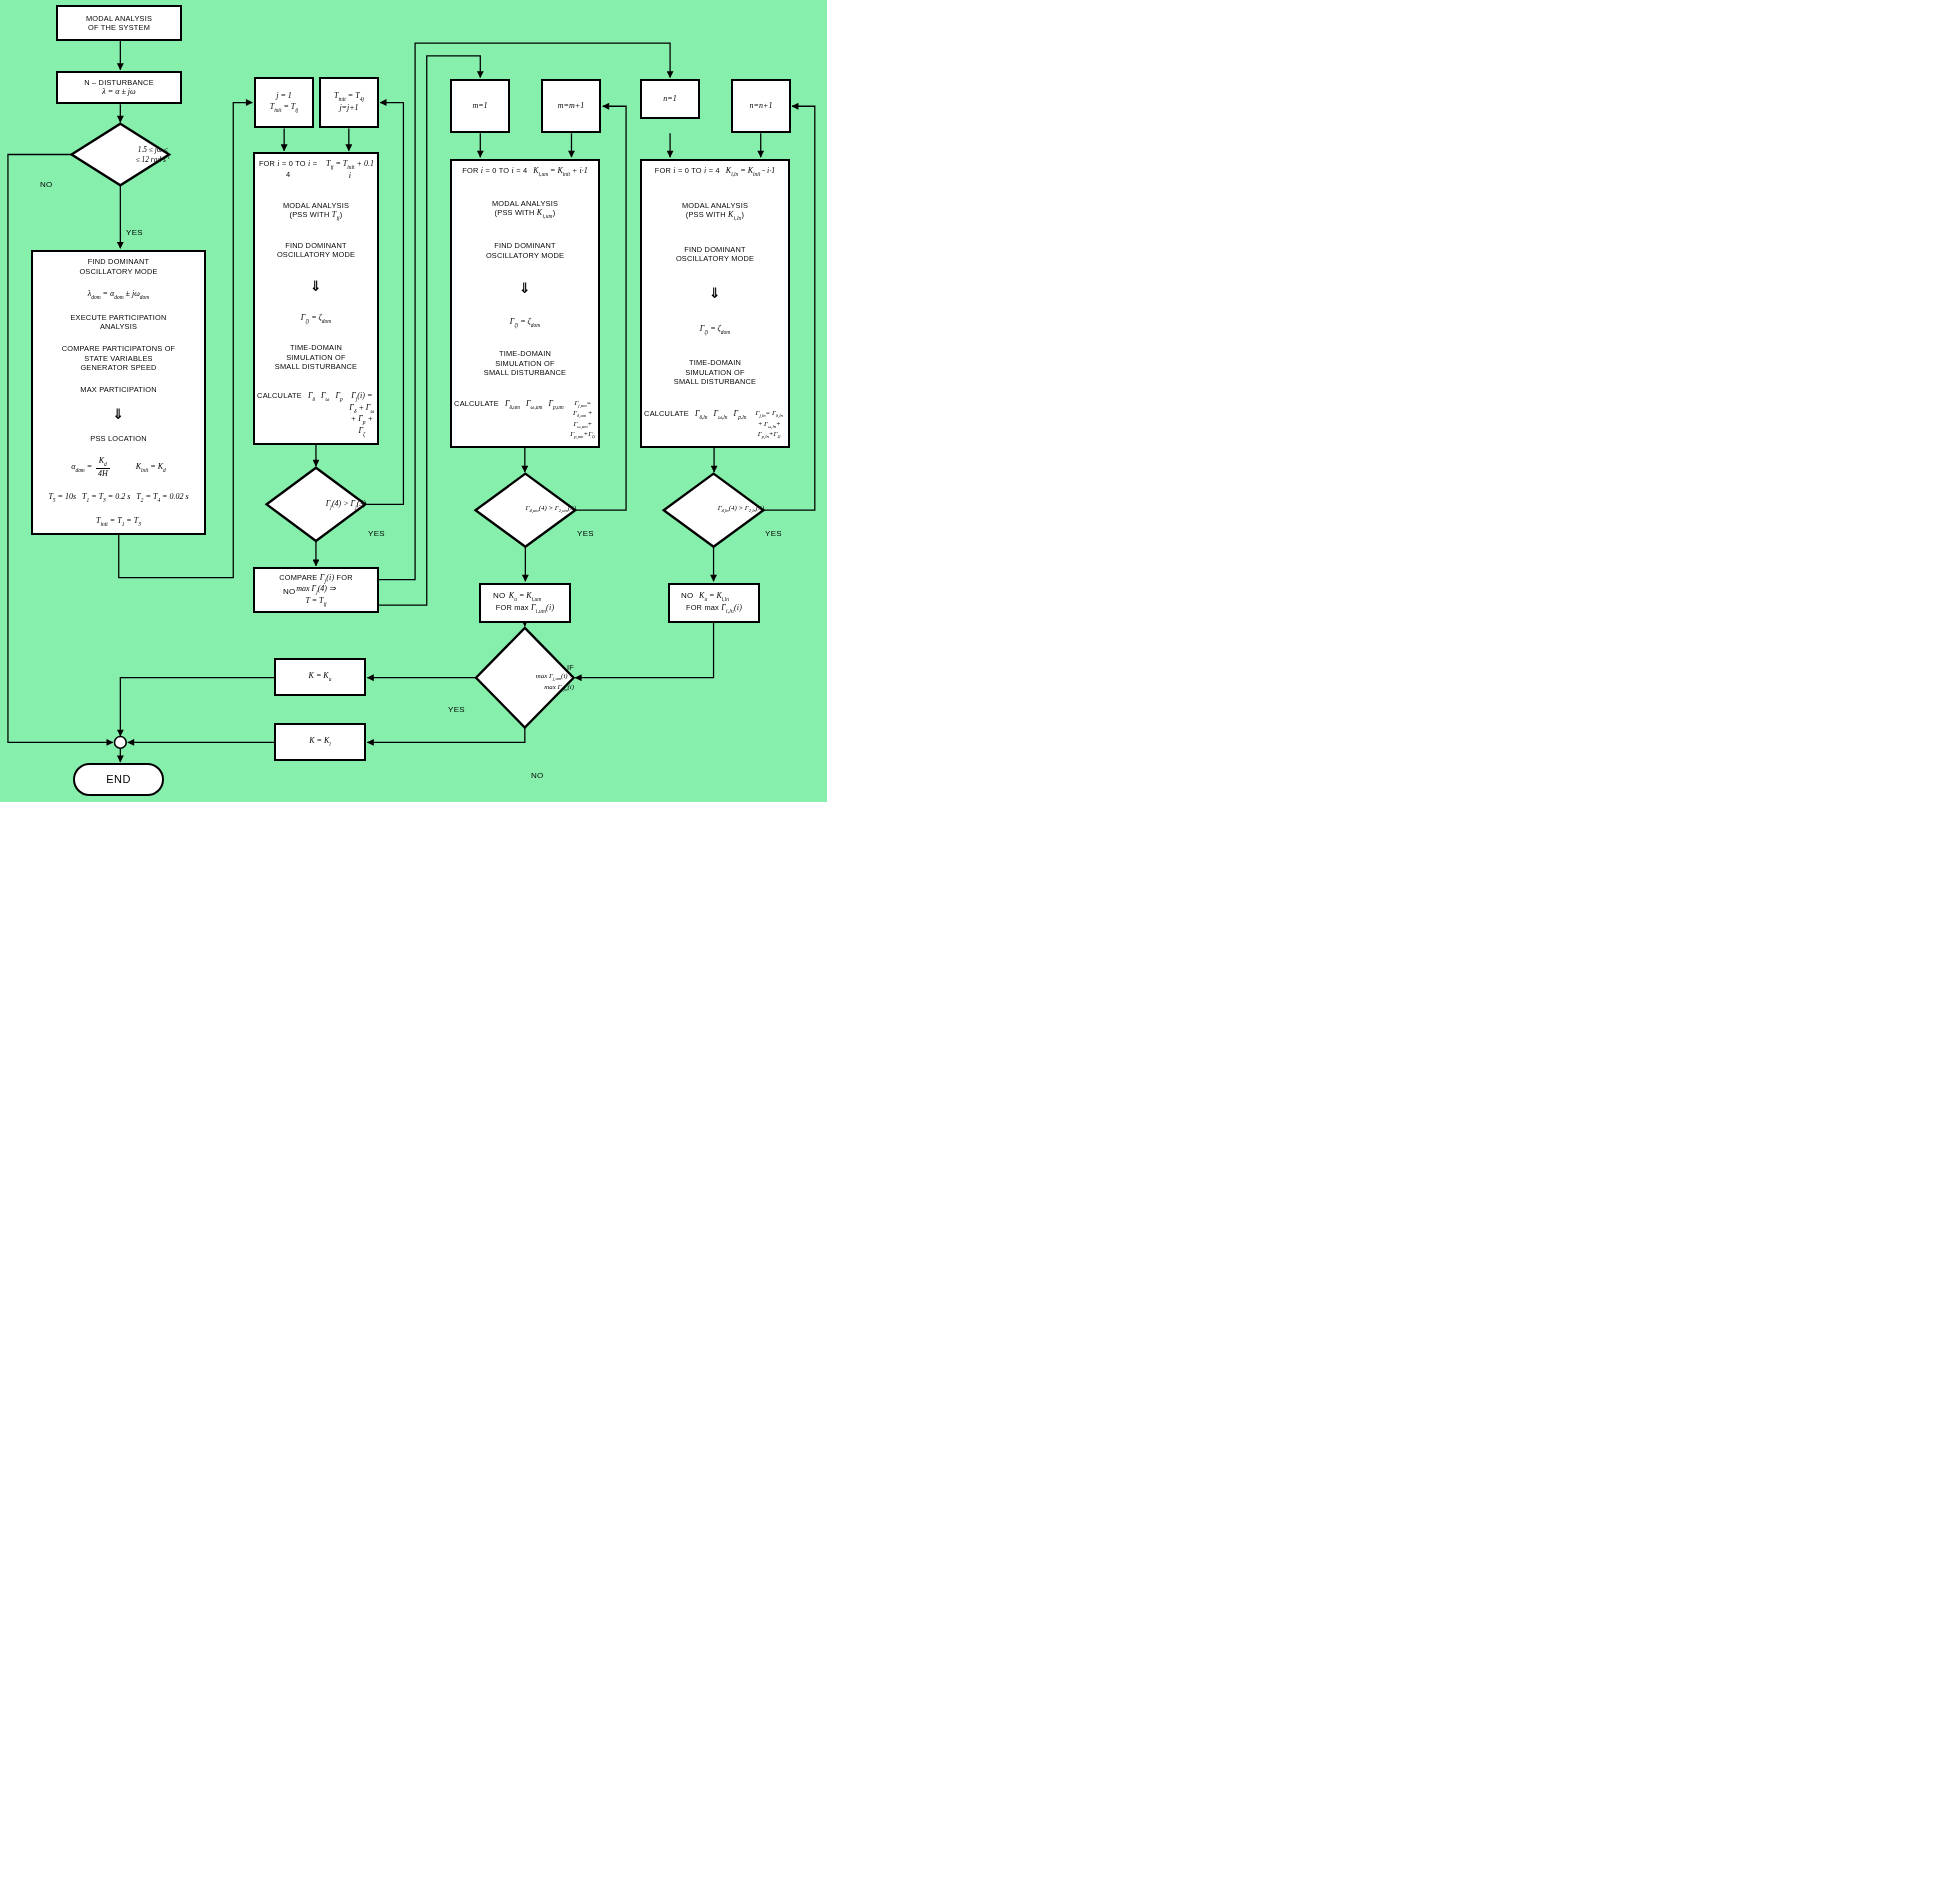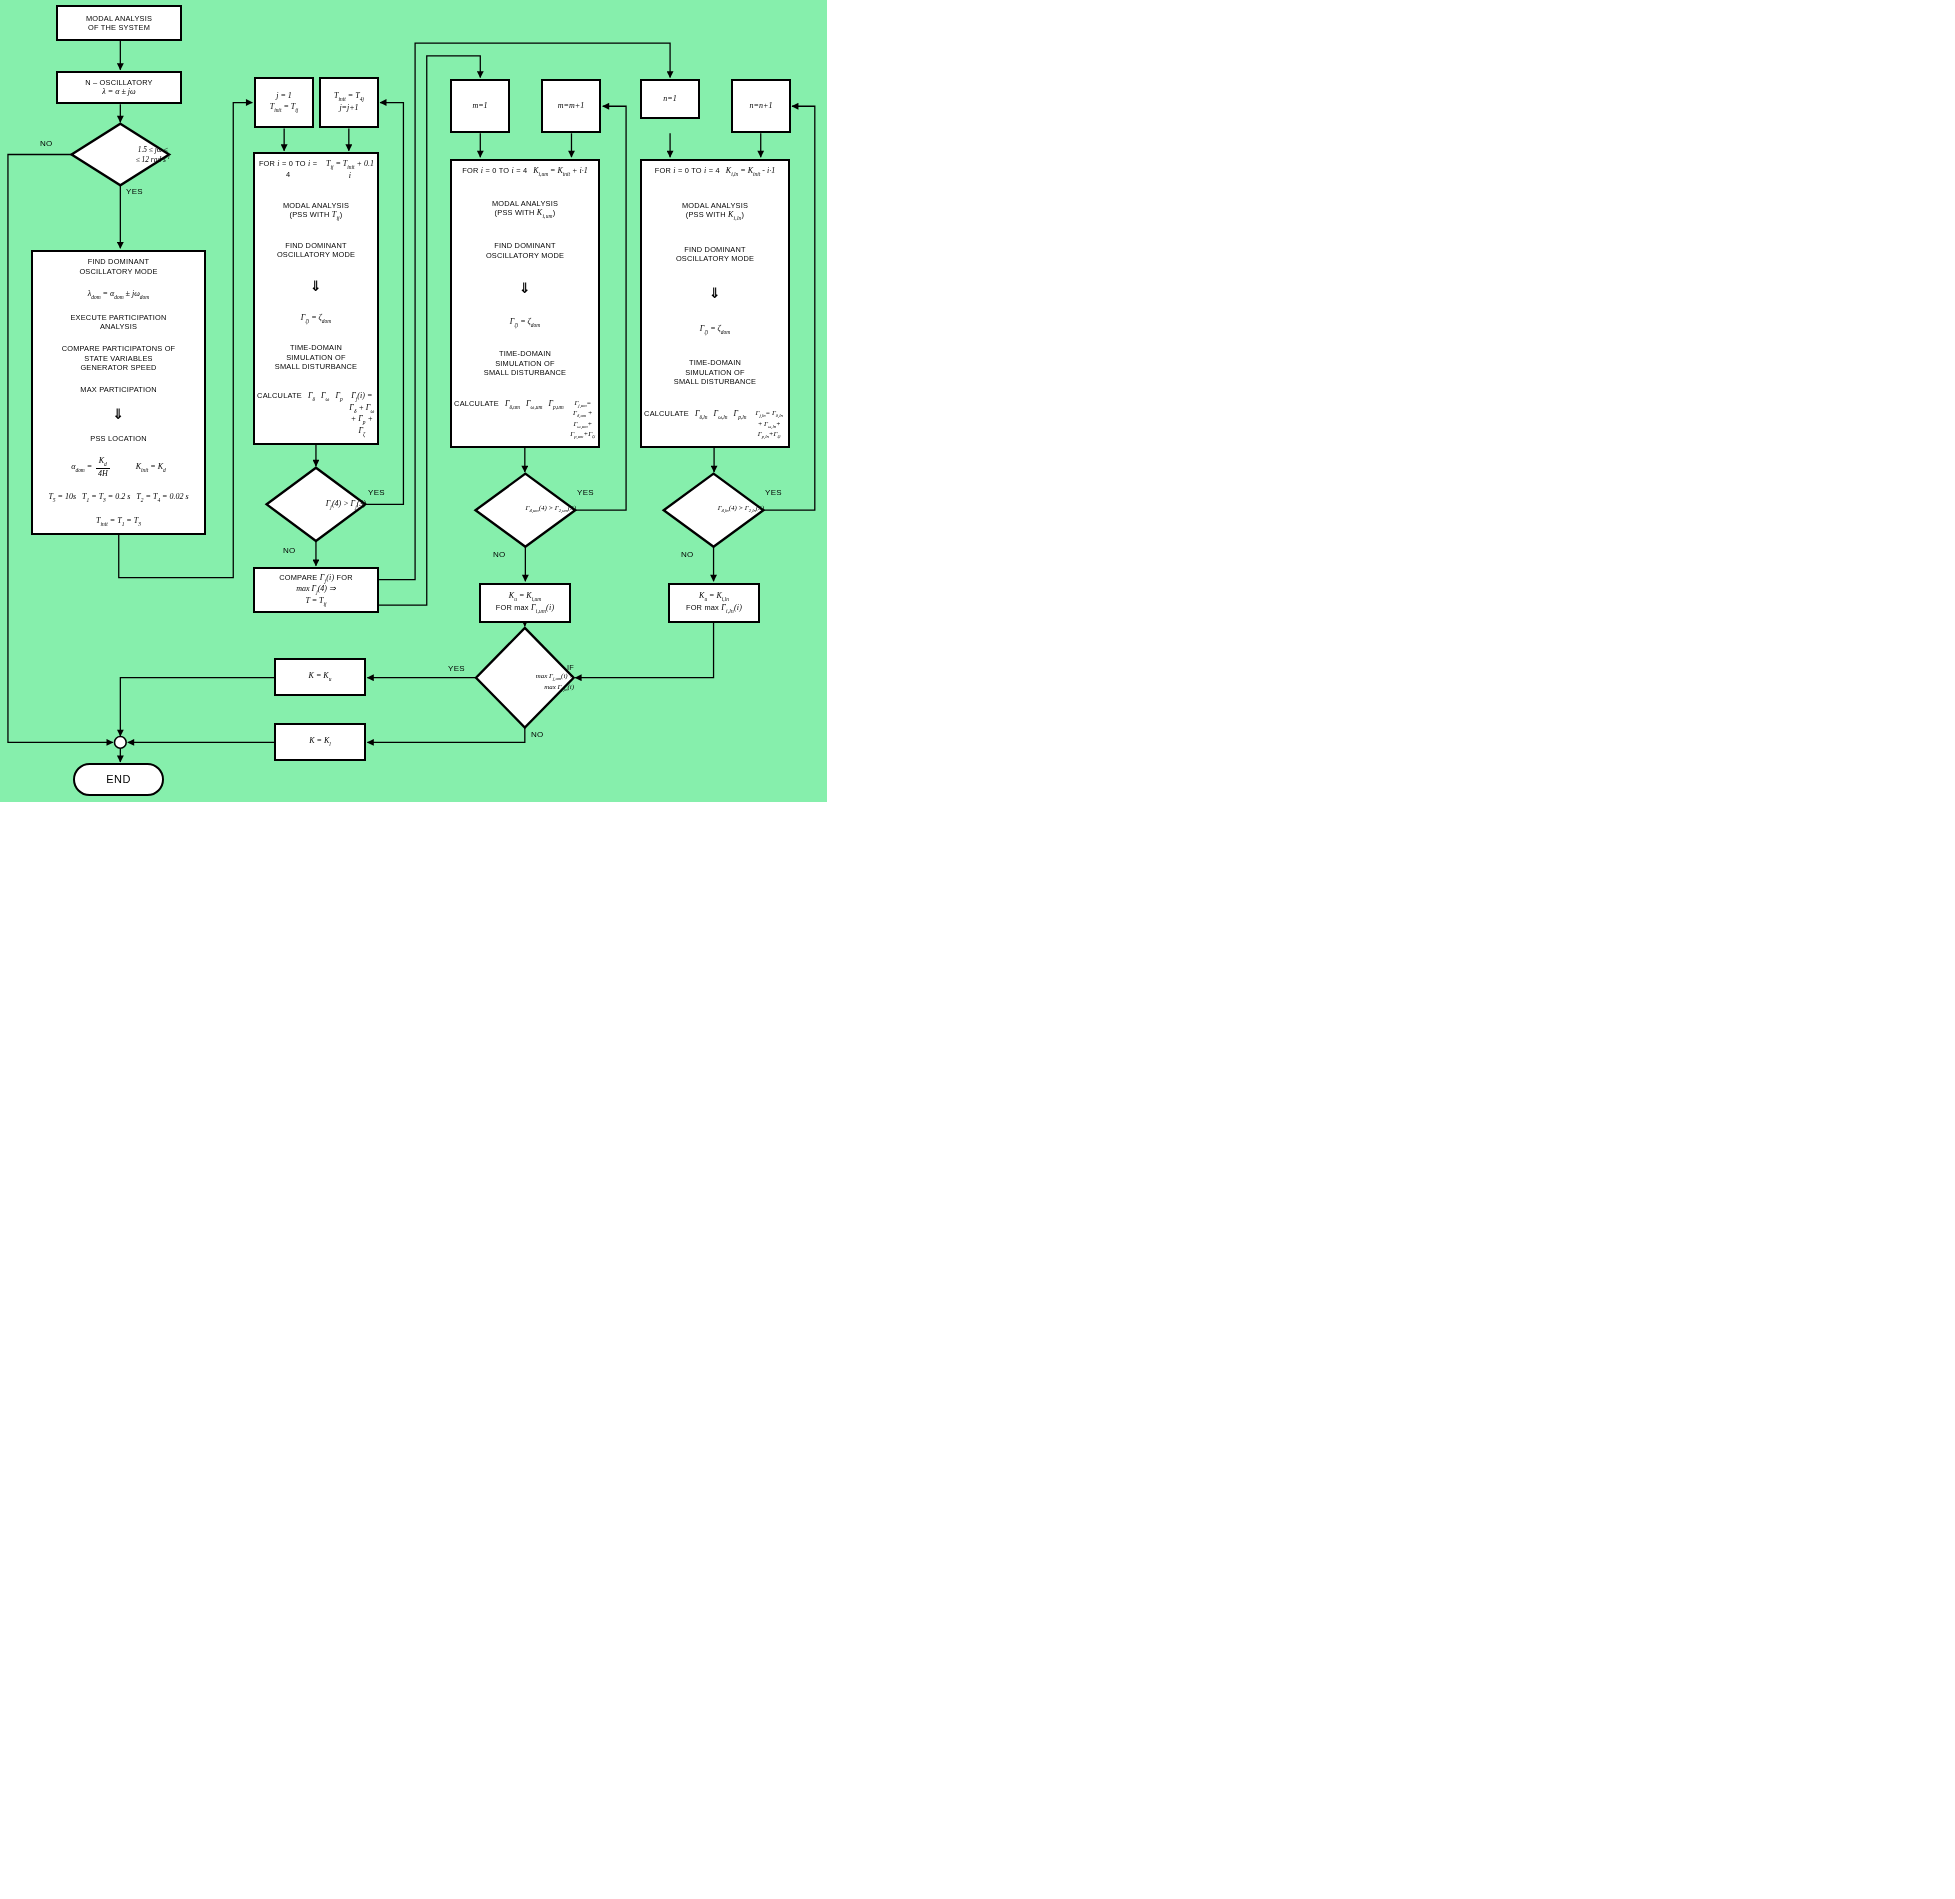--- a/index.html
+++ b/index.html
@@ -16,21 +16,21 @@
   .sm{font-size:6.9px;}
   .stack{display:flex;flex-direction:column;justify-content:space-between;align-items:center;
          width:100%;height:100%;padding:5.3px 2.1px;box-sizing:border-box;}
   .tight{display:flex;flex-direction:row;align-items:flex-start;gap:6px;}
   .dbl{font-family:"DejaVu Sans",sans-serif;font-size:14.3px;line-height:1;font-weight:bold;}
   .frac{display:inline-flex;flex-direction:column;vertical-align:middle;text-align:center;margin:0 1.6px;}
   .frac > span{display:block;padding:0 2.1px;}
   .frac > span:first-child{border-bottom:1.1px solid #000;}
   .overlay{position:absolute;display:flex;flex-direction:column;align-items:flex-end;
            justify-content:center;text-align:center;pointer-events:none;}
-  .edge-label{position:absolute;font-size:8px;letter-spacing:0.3px;}
+  .edge-label{position:absolute;font-size:8px;letter-spacing:0.3px;margin-top:41px;}
   .end-node{border-radius:17px;border-width:2.7px;font-size:11px;letter-spacing:0.5px;}
   .row2{display:flex;flex-direction:row;align-items:center;justify-content:center;gap:24.4px;}
 </style>
 </head>
 <body>
 
 <div class="canvas">
 
   <svg class="wires" viewBox="0 0 1560 1512" fill="none" stroke="#000" stroke-width="2.4">
     <defs>
@@ -81,21 +81,21 @@
 
     <circle cx="227" cy="1400" r="11" fill="#fff" stroke-width="3"></circle>
   </svg>
 
   <div class="node caps" style="left:56px;top:5.3px;width:126px;height:36px">
     <div>MODAL ANALYSIS<br>OF THE SYSTEM</div>
   </div>
 
   <div class="node" style="left:56px;top:71px;width:126px;height:33px">
     <div>
-      <div class="caps">N – OSCILLATORY</div>
+      <div class="caps">N – DISTURBANCE</div>
       <div class="m">λ = α ± jω</div>
     </div>
   </div>
 
   <div class="node" style="left:31px;top:250px;width:175px;height:285px">
     <div class="stack">
       <div class="caps">FIND DOMINANT<br>OSCILLATORY MODE</div>
       <div class="m">λ<sub>dom</sub> = α<sub>dom</sub> ± jω<sub>dom</sub></div>
       <div class="caps">EXECUTE PARTICIPATION<br>ANALYSIS</div>
       <div class="caps">COMPARE PARTICIPATONS OF<br>STATE VARIABLES<br>GENERATOR SPEED</div>

